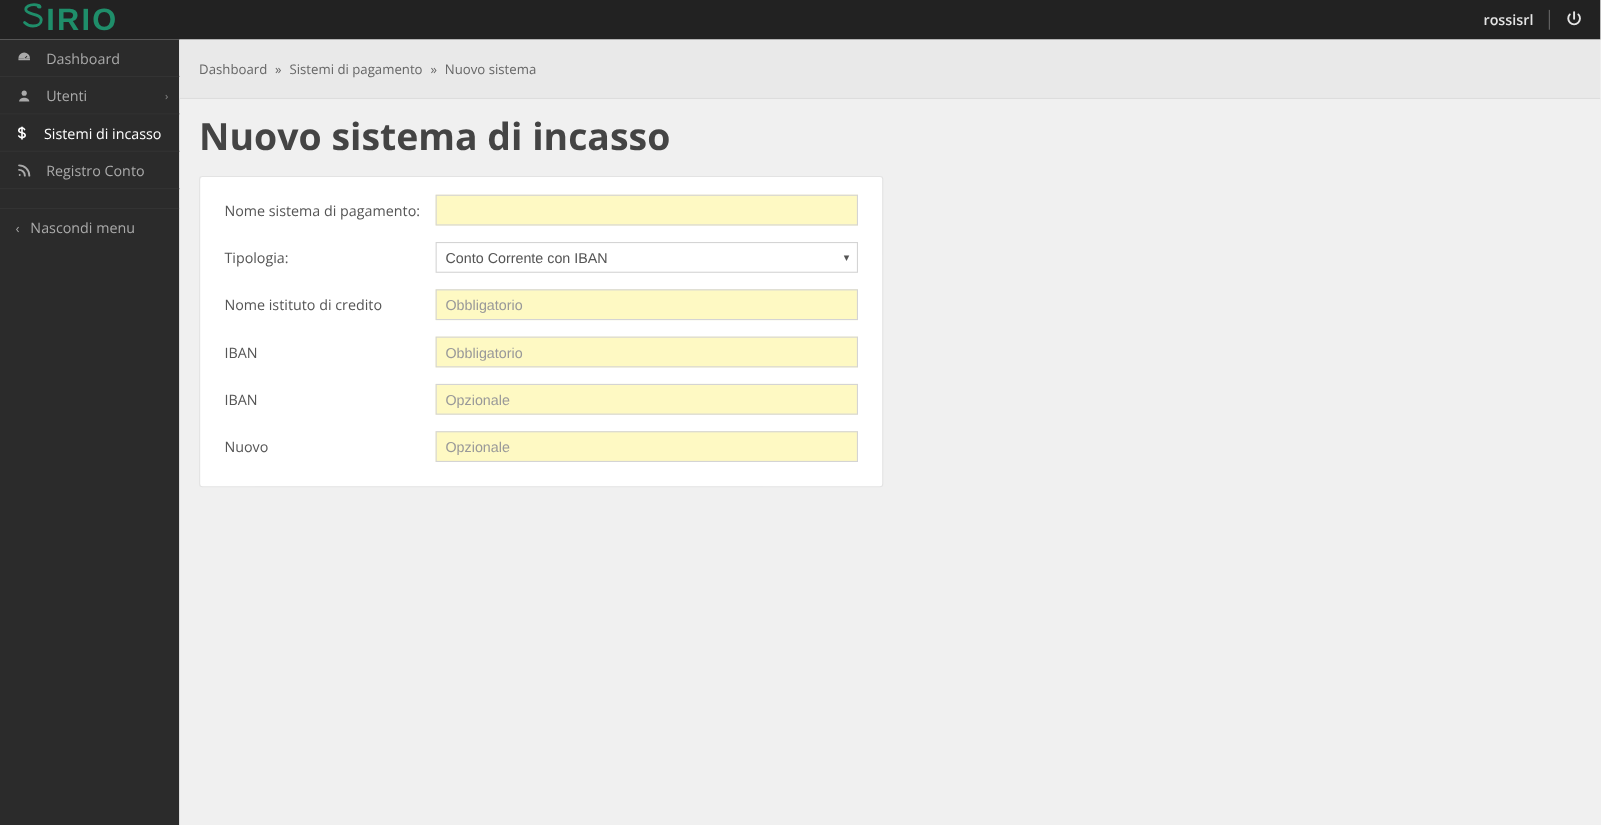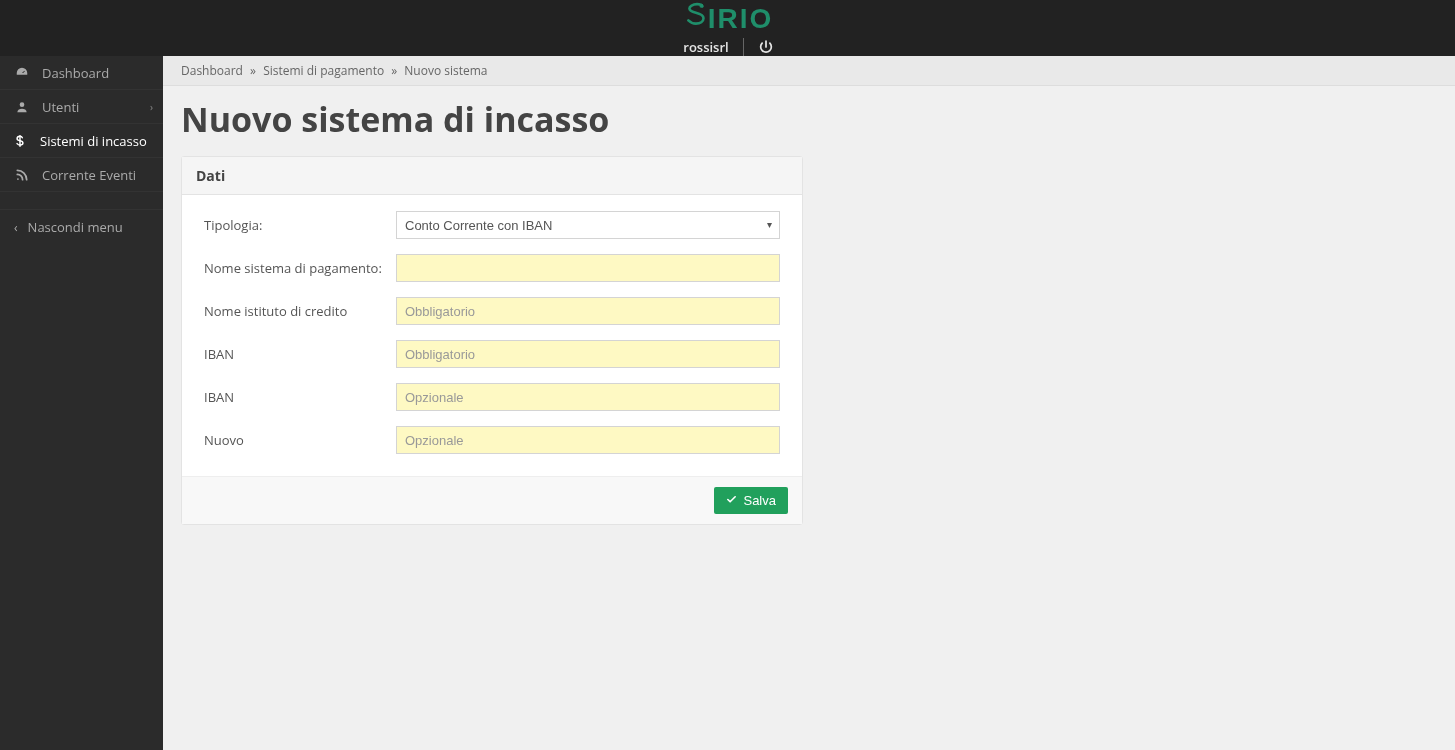--- a/index.html
+++ b/index.html
@@ -1,43 +1,43 @@
 <!DOCTYPE html>
 <html><head>
 <meta charset="utf-8">
 <style>
   * { box-sizing: border-box; margin: 0; padding: 0; }
   html, body { height: 100%; font-family: "Open Sans", "Helvetica Neue", Arial, sans-serif; font-size: 13px; color: #555; }
   body { display: flex; flex-direction: column; background: #f0f0f0; }
 
   
-  .topbar { height: 56px; background: #222; display: flex; align-items: center; justify-content: space-between; padding: 0 16px 0 18px; flex-direction: column; }
+  .topbar { height: 36px; background: #222; display: flex; align-items: center; justify-content: space-between; padding: 0 16px 0 18px; }
   .logo { font-family: Arial, sans-serif; font-weight: 700; font-size: 28px; letter-spacing: 2px; color: #1f8e6a; display: flex; align-items: center; }
-  .topbar-right { display: flex; align-items: center; gap: 14px; color: #e5e5e5; }
+  .topbar-right { display: flex; gap: 14px; color: #e5e5e5; }
   .topbar-user { font-weight: 600; cursor: pointer; }
   .topbar-divider { width: 1px; height: 18px; background: #666; }
   .power-icon svg { width: 16px; height: 16px; display: block; }
   .power-icon { cursor: pointer; }
 
   
   .wrap { flex: 1; display: flex; min-height: 0; }
 
   
   .sidebar { width: 163px; background: #2b2b2b; color: #aaa; display: flex; flex-direction: column; }
   .side-item { display: flex; align-items: center; gap: 12px; height: 34px; padding: 0 14px; cursor: pointer; font-size: 13px; color: #aaa; border-bottom: 1px solid #333; position: relative; }
   .side-item.active { color: #fff; padding-left: 12px; }
   .side-item .ico { width: 16px; display: flex; justify-content: center; }
   .side-item .chev { position: absolute; right: 10px; font-size: 10px; color: #888; }
   .side-item svg { display: block; }
   .side-spacer { height: 18px; border-bottom: 1px solid #333; }
   .side-collapse { display: flex; align-items: center; gap: 10px; height: 34px; padding: 0 14px; cursor: pointer; color: #aaa; }
 
   
   .main { flex: 1; display: flex; flex-direction: column; background: #f0f0f0; overflow: auto; }
-  .breadcrumb { background: #e9e9e9; padding: 6px 18px; font-size: 12px; color: #666; border-bottom: 1px solid #ddd; }
+  .breadcrumb { background: #e9e9e9; padding: 18px 18px; font-size: 12px; color: #666; border-bottom: 1px solid #ddd; }
   .breadcrumb a { color: #666; text-decoration: none; cursor: pointer; }
   .breadcrumb .sep { margin: 0 4px; }
   .page-title { padding: 10px 18px 14px 18px; font-size: 34px; font-weight: 700; color: #444; }
 
   .panel { width: 622px; margin: 0 18px 18px 18px; background: #fff; border: 1px solid #e3e3e3; border-radius: 3px; }
   .panel-header { background: #f5f5f5; border-bottom: 1px solid #e3e3e3; padding: 9px 14px; font-weight: 700; color: #444; font-size: 14px; }
   .panel-body { padding: 16px 22px 18px 22px; }
 
   .form-row { display: flex; align-items: center; margin-bottom: 15px; }
   .form-row.subheader { font-weight: 700; color: #444; padding-top: 2px; }
@@ -111,57 +111,56 @@
       <span>Sistemi di incasso</span>
     </div>
     <div class="side-item">
       <span class="ico">
         <svg width="14" height="14" viewBox="0 0 24 24" fill="none" stroke="#aaa" stroke-width="3" stroke-linecap="round">
             <path d="M4 11a9 9 0 0 1 9 9"></path>
             <path d="M4 4a16 16 0 0 1 16 16"></path>
             <circle cx="5" cy="19" r="1.5" fill="#aaa" stroke="none"></circle>
           </svg>
       </span>
-      <span>Corrente Eventi</span>
+      <span>Registro Conto</span>
     </div>
     <div class="side-spacer"></div>
     <div class="side-collapse">
       <span style="font-size:12px;">‹</span>
       <span>Nascondi menu</span>
     </div>
   </nav>
 
   <main class="main">
     <div class="breadcrumb">
       <a>Dashboard</a>
       <span class="sep">»</span>
       <a>Sistemi di pagamento</a>
       <span class="sep">»</span>
       <span>Nuovo sistema</span>
     </div>
 
     <h1 class="page-title">Nuovo sistema di incasso</h1>
 
     <div class="panel">
-      <div class="panel-header">Dati</div>
       <div class="panel-body">
+
+        <div class="form-row">
+          <div class="form-label">Nome sistema di pagamento:</div>
+          <div class="form-control">
+            <input type="text" value="" style="">
+          </div>
+        </div>
 
         <div class="form-row">
           <div class="form-label">Tipologia:</div>
           <div class="form-control select-wrap">
             <select>
               <option>Conto Corrente con IBAN</option>
             </select>
-          </div>
-        </div>
-
-        <div class="form-row">
-          <div class="form-label">Nome sistema di pagamento:</div>
-          <div class="form-control">
-            <input type="text" value="" style="">
           </div>
         </div>
 
 
         <div class="form-row">
           <div class="form-label">Nome istituto di credito</div>
           <div class="form-control">
             <input type="text" placeholder="Obbligatorio" style="">
           </div>
         </div>
@@ -181,25 +180,15 @@
         </div>
 
         <div class="form-row" style="margin-bottom:4px;">
           <div class="form-label">Nuovo</div>
           <div class="form-control">
             <input type="text" placeholder="Opzionale" style="">
           </div>
         </div>
 
       </div>
-      <div class="panel-footer">
-        <button class="btn-save">
-          <span>
-            <svg width="11" height="11" viewBox="0 0 24 24" fill="none" stroke="#fff" stroke-width="3.5" stroke-linecap="round" stroke-linejoin="round">
-                <polyline points="4 12 9 17 20 6"></polyline>
-              </svg>
-          </span>
-          <span>Salva</span>
-        </button>
-      </div>
     </div>
   </main>
 </div>
 
 </body></html>

